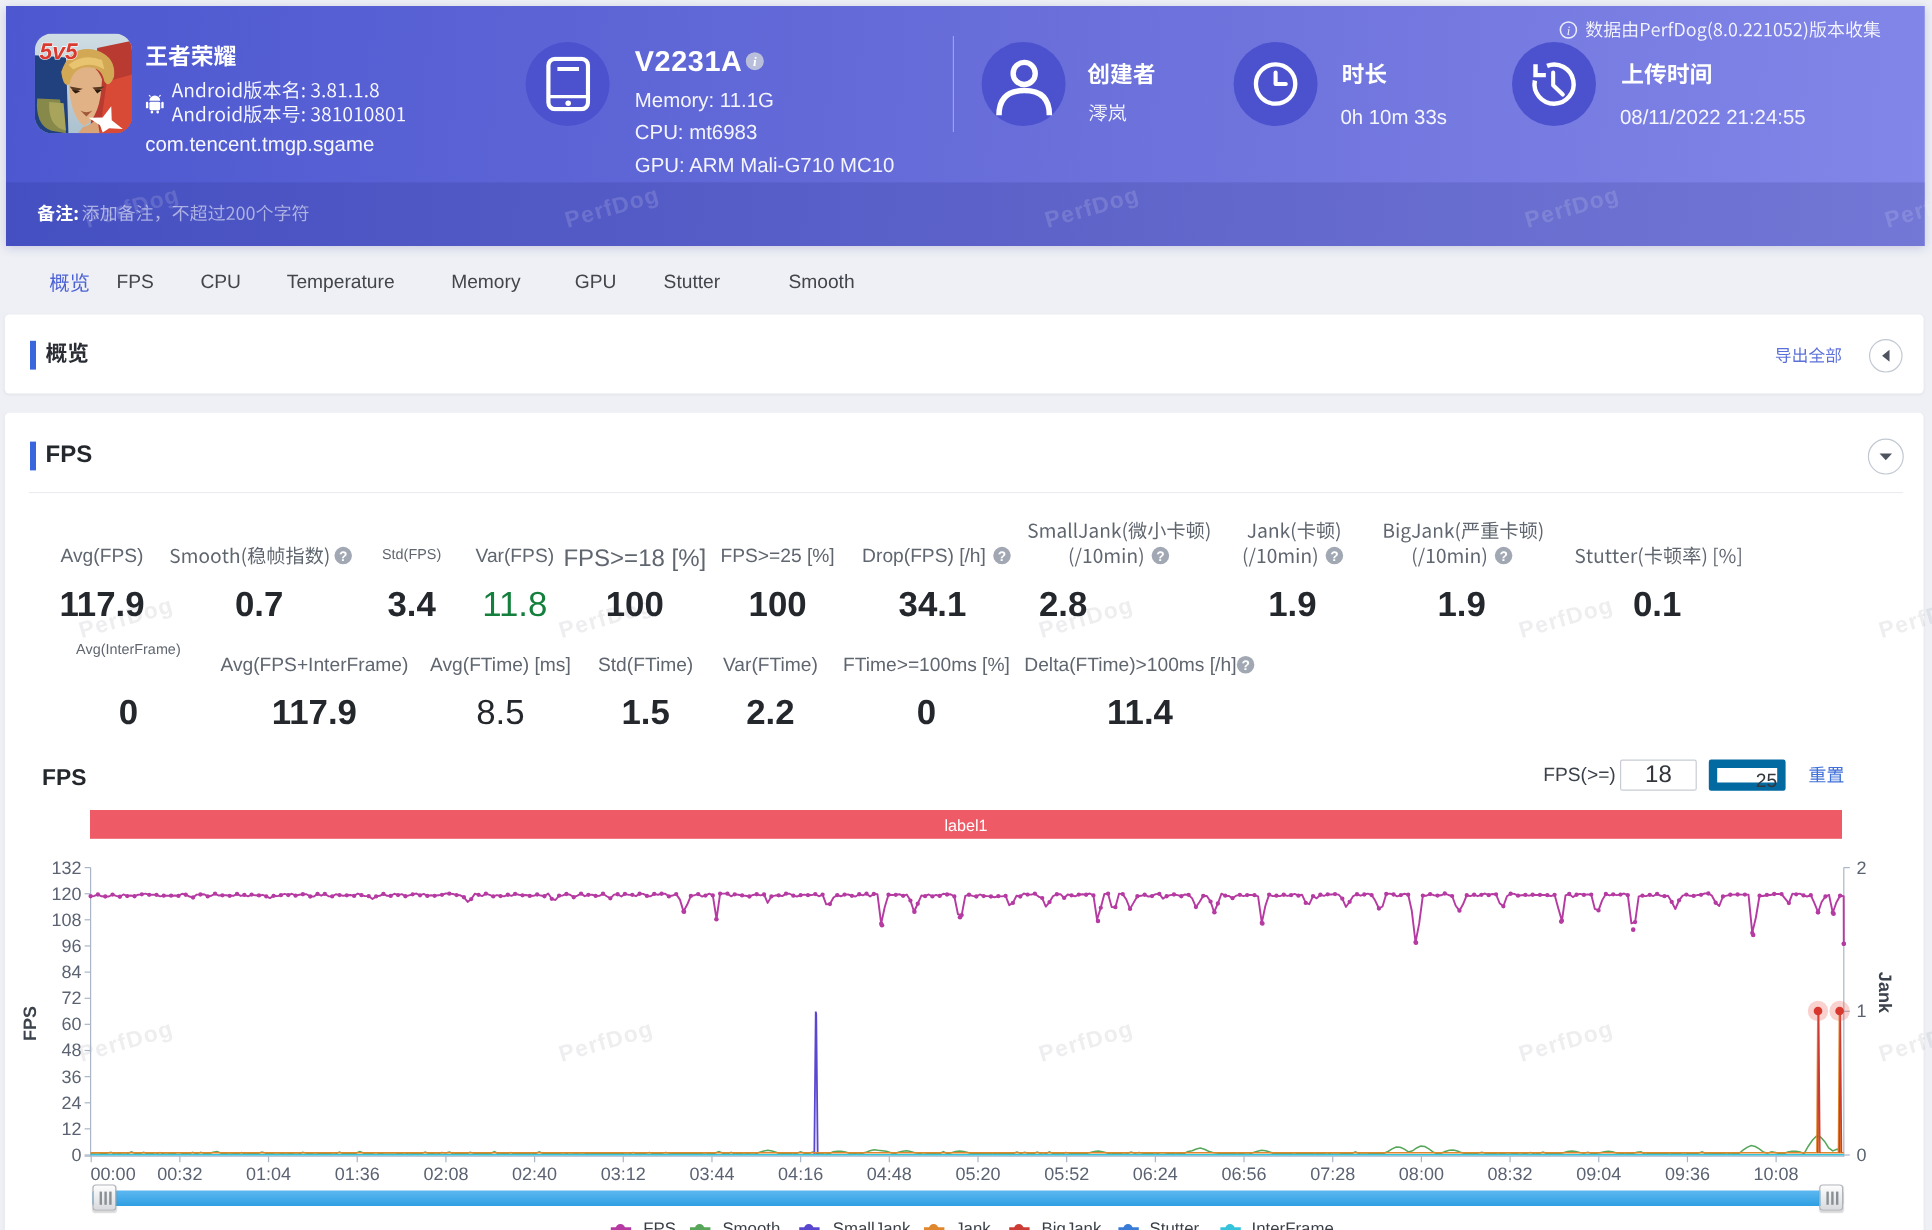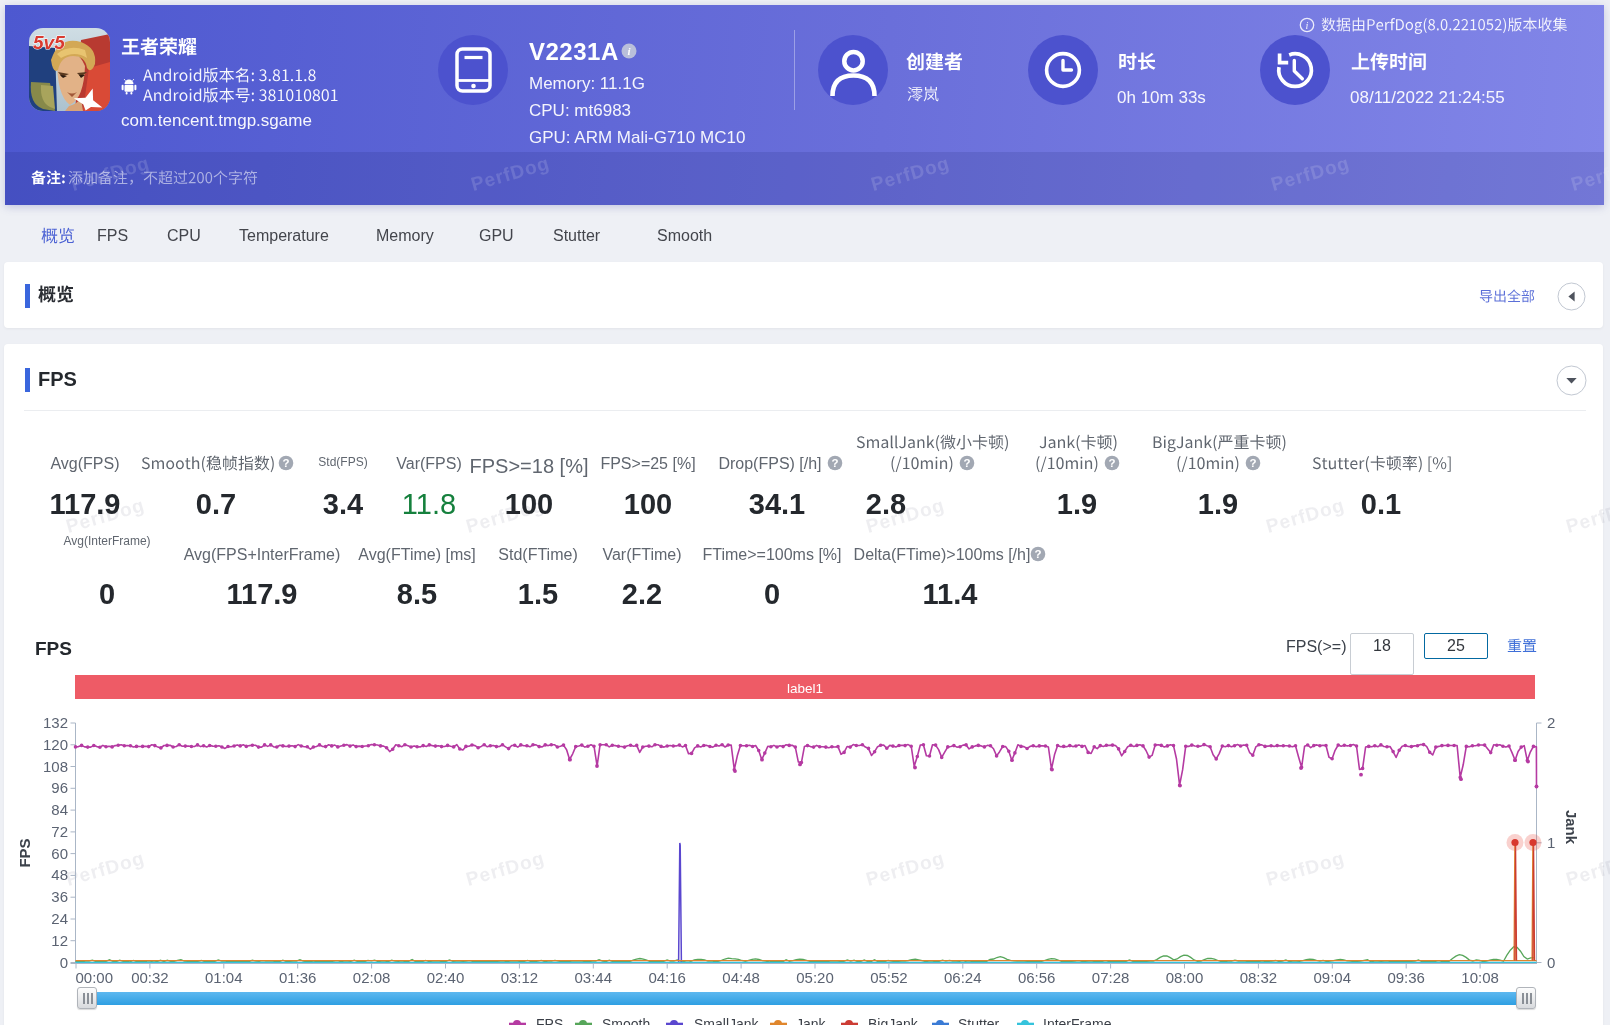--- a/index.html
+++ b/index.html
@@ -227,37 +227,37 @@
 <div class="abs" style="left:1218px;top:488px;font-size:29px;font-weight:bold;color:#24282d;transform:translateX(-50%)">1.9</div>
 <svg style="position:absolute;left:1310.8px;top:455.0px;" width="142" height="24">
     <path transform="translate(1,14.1)" fill="#60666f" d="M4.9 0.2C7.3 0.2 8.8 -1.3 8.8 -3.1C8.8 -4.9 7.8 -5.7 6.4 -6.3L4.8 -7C3.9 -7.4 2.8 -7.8 2.8 -8.9C2.8 -10 3.7 -10.6 5 -10.6C6.1 -10.6 7 -10.2 7.7 -9.6L8.4 -10.5C7.6 -11.3 6.4 -11.9 5 -11.9C2.9 -11.9 1.3 -10.6 1.3 -8.8C1.3 -7.1 2.6 -6.3 3.7 -5.8L5.4 -5.1C6.5 -4.6 7.3 -4.2 7.3 -3C7.3 -1.9 6.4 -1.1 4.9 -1.1C3.7 -1.1 2.5 -1.7 1.6 -2.5L0.8 -1.5C1.8 -0.5 3.2 0.2 4.9 0.2Z M13.7 0.2C14.3 0.2 14.8 0 15.3 -0.1L15.1 -1.2C14.8 -1.1 14.4 -1 14.1 -1C13.1 -1 12.7 -1.6 12.7 -2.6V-7.5H15.1V-8.7H12.7V-11.1H11.5L11.3 -8.7L10 -8.6V-7.5H11.3V-2.7C11.3 -0.9 11.9 0.2 13.7 0.2Z M19.6 0.2C20.8 0.2 21.6 -0.4 22.4 -1.4H22.5L22.6 0H23.8V-8.7H22.4V-2.5C21.5 -1.5 20.9 -1.1 20 -1.1C18.9 -1.1 18.4 -1.7 18.4 -3.4V-8.7H16.9V-3.2C16.9 -1 17.7 0.2 19.6 0.2Z M29.5 0.2C30 0.2 30.6 0 31.1 -0.1L30.8 -1.2C30.5 -1.1 30.1 -1 29.8 -1C28.8 -1 28.5 -1.6 28.5 -2.6V-7.5H30.8V-8.7H28.5V-11.1H27.2L27.1 -8.7L25.7 -8.6V-7.5H27V-2.7C27 -0.9 27.6 0.2 29.5 0.2Z M35.5 0.2C36 0.2 36.6 0 37.1 -0.1L36.8 -1.2C36.5 -1.1 36.2 -1 35.8 -1C34.8 -1 34.5 -1.6 34.5 -2.6V-7.5H36.9V-8.7H34.5V-11.1H33.3L33.1 -8.7L31.7 -8.6V-7.5H33V-2.7C33 -0.9 33.7 0.2 35.5 0.2Z M42.3 0.2C43.5 0.2 44.4 -0.2 45.2 -0.7L44.7 -1.6C44 -1.2 43.3 -1 42.5 -1C40.8 -1 39.7 -2.1 39.6 -4H45.5C45.5 -4.2 45.5 -4.5 45.5 -4.8C45.5 -7.3 44.3 -8.9 42.1 -8.9C40.1 -8.9 38.2 -7.2 38.2 -4.3C38.2 -1.5 40 0.2 42.3 0.2ZM39.6 -5C39.8 -6.8 40.9 -7.7 42.1 -7.7C43.5 -7.7 44.3 -6.8 44.3 -5Z M47.7 0H49.2V-5.6C49.7 -7.1 50.6 -7.6 51.3 -7.6C51.7 -7.6 51.9 -7.6 52.2 -7.5L52.4 -8.7C52.2 -8.9 51.9 -8.9 51.5 -8.9C50.6 -8.9 49.7 -8.2 49.1 -7.1H49L48.9 -8.7H47.7Z M56.2 3.1 57.1 2.7C55.8 0.5 55.1 -2.3 55.1 -5C55.1 -7.7 55.8 -10.4 57.1 -12.7L56.2 -13.1C54.8 -10.7 53.9 -8.1 53.9 -5C53.9 -1.8 54.8 0.8 56.2 3.1Z M66.4 -3.7C68.1 -3 70.4 -2 71.6 -1.3L72.3 -2.4C71.1 -3 68.7 -4 67 -4.6ZM64.8 -13.4V-7.6H58.7V-6.4H64.9V1.3H66.1V-6.4H73V-7.6H66.1V-10H71.4V-11.2H66.1V-13.4Z M84.8 -8C84.8 -3.1 84.5 -0.8 80.7 0.4C80.9 0.6 81.2 1 81.3 1.3C85.4 -0.1 85.8 -2.7 85.9 -8ZM85.4 -1.4C86.5 -0.6 87.9 0.5 88.5 1.3L89.2 0.4C88.5 -0.3 87.1 -1.4 86.1 -2.2ZM77.4 0.8C77.7 0.5 78.1 0.3 81.3 -1.3C81.3 -1.5 81.2 -2 81.2 -2.3L78.5 -1.1V-3.9H81V-9.2H80V-4.9H78.5V-10.4H81.2V-11.5H78.5V-13.4H77.4V-11.5H74.6V-10.4H77.4V-4.9H75.9V-9.2H75V-3.9H77.4V-1.4C77.4 -0.7 77.1 -0.4 76.8 -0.2C77 0 77.3 0.5 77.4 0.8ZM82.2 -9.9V-2.5H83.3V-8.9H87.4V-2.6H88.4V-9.9H85.3C85.5 -10.4 85.7 -11 86 -11.6H89V-12.6H81.6V-11.6H84.8C84.6 -11 84.4 -10.4 84.2 -9.9Z M103.1 -10.3C102.5 -9.6 101.5 -8.8 100.8 -8.2L101.7 -7.6C102.4 -8.2 103.4 -8.9 104.1 -9.7ZM90.7 -5.4 91.3 -4.4C92.4 -4.9 93.7 -5.6 94.9 -6.3L94.7 -7.2C93.2 -6.5 91.7 -5.8 90.7 -5.4ZM91.2 -9.6C92 -9 93.1 -8.2 93.6 -7.7L94.5 -8.4C93.9 -9 92.9 -9.7 92 -10.2ZM100.7 -6.5C101.8 -5.9 103.1 -4.9 103.8 -4.3L104.7 -5C104 -5.6 102.6 -6.6 101.5 -7.2ZM90.6 -3.2V-2.1H97.2V1.3H98.5V-2.1H105V-3.2H98.5V-4.5H97.2V-3.2ZM96.8 -13.2C97 -12.9 97.3 -12.4 97.5 -12H91V-10.9H96.8C96.4 -10.1 95.8 -9.5 95.6 -9.3C95.4 -9 95.1 -8.8 94.9 -8.8C95 -8.5 95.2 -8 95.2 -7.7C95.5 -7.8 95.8 -7.9 97.7 -8C96.9 -7.3 96.2 -6.6 95.9 -6.4C95.3 -5.9 94.9 -5.6 94.6 -5.6C94.7 -5.3 94.9 -4.8 94.9 -4.5C95.2 -4.7 95.8 -4.8 100 -5.2C100.2 -4.9 100.4 -4.6 100.4 -4.3L101.4 -4.8C101.1 -5.5 100.3 -6.6 99.5 -7.5L98.6 -7.1C98.9 -6.8 99.2 -6.4 99.4 -6.1L96.6 -5.8C98 -6.9 99.4 -8.4 100.7 -9.8L99.7 -10.4C99.4 -10 99 -9.5 98.6 -9.1L96.6 -9C97.1 -9.5 97.6 -10.2 98.1 -10.9H104.9V-12H98.9C98.7 -12.5 98.3 -13.1 98 -13.6Z M107.4 3.1C108.9 0.8 109.8 -1.8 109.8 -5C109.8 -8.1 108.9 -10.7 107.4 -13.1L106.5 -12.7C107.9 -10.4 108.6 -7.7 108.6 -5C108.6 -2.3 107.9 0.5 106.5 2.7Z M116.5 2.7H119.7V1.9H117.6V-11.8H119.7V-12.7H116.5Z M123.5 -4.5C125.1 -4.5 126.2 -5.9 126.2 -8.3C126.2 -10.6 125.1 -11.9 123.5 -11.9C121.9 -11.9 120.8 -10.6 120.8 -8.3C120.8 -5.9 121.9 -4.5 123.5 -4.5ZM123.5 -5.4C122.6 -5.4 122 -6.4 122 -8.3C122 -10.1 122.6 -11 123.5 -11C124.4 -11 125.1 -10.1 125.1 -8.3C125.1 -6.4 124.4 -5.4 123.5 -5.4ZM123.8 0.2H124.8L131.3 -11.9H130.3ZM131.7 0.2C133.3 0.2 134.3 -1.1 134.3 -3.5C134.3 -5.9 133.3 -7.2 131.7 -7.2C130.1 -7.2 129 -5.9 129 -3.5C129 -1.1 130.1 0.2 131.7 0.2ZM131.7 -0.7C130.8 -0.7 130.1 -1.6 130.1 -3.5C130.1 -5.4 130.8 -6.3 131.7 -6.3C132.6 -6.3 133.2 -5.4 133.2 -3.5C133.2 -1.6 132.6 -0.7 131.7 -0.7Z M135.5 2.7H138.7V-12.7H135.5V-11.8H137.6V1.9H135.5Z"></path>
   </svg>
 <div class="abs" style="left:1381px;top:488px;font-size:29px;font-weight:bold;color:#24282d;transform:translateX(-50%)">0.1</div>
 <div class="abs" style="left:107px;top:534px;font-size:12px;color:#60666f;transform:translateX(-50%);white-space:nowrap">Avg(InterFrame)</div>
 <div class="abs" style="left:107px;top:578px;font-size:29px;font-weight:bold;color:#24282d;transform:translateX(-50%)">0</div>
 <div class="abs" style="left:262px;top:546px;font-size:16px;color:#60666f;transform:translateX(-50%);white-space:nowrap">Avg(FPS+InterFrame)</div>
 <div class="abs" style="left:262px;top:578px;font-size:29px;font-weight:bold;color:#24282d;transform:translateX(-50%)">117.9</div>
 <div class="abs" style="left:417px;top:546px;font-size:16px;color:#60666f;transform:translateX(-50%);white-space:nowrap">Avg(FTime) [ms]</div>
-<div class="abs" style="left:417px;top:578px;font-size:29px;font-weight:bold;color:#24282d;transform:translateX(-50%)">8.5</div>
+<div class="abs" style="left:417px;top:578px;font-size:29px;font-weight:normal;color:#24282d;transform:translateX(-50%)">8.5</div>
 <div class="abs" style="left:538px;top:546px;font-size:16px;color:#60666f;transform:translateX(-50%);white-space:nowrap">Std(FTime)</div>
 <div class="abs" style="left:538px;top:578px;font-size:29px;font-weight:bold;color:#24282d;transform:translateX(-50%)">1.5</div>
 <div class="abs" style="left:642px;top:546px;font-size:16px;color:#60666f;transform:translateX(-50%);white-space:nowrap">Var(FTime)</div>
 <div class="abs" style="left:642px;top:578px;font-size:29px;font-weight:bold;color:#24282d;transform:translateX(-50%)">2.2</div>
 <div class="abs" style="left:772px;top:546px;font-size:16px;color:#60666f;transform:translateX(-50%);white-space:nowrap">FTime&gt;=100ms [%]</div>
 <div class="abs" style="left:772px;top:578px;font-size:29px;font-weight:bold;color:#24282d;transform:translateX(-50%)">0</div>
 <div class="abs" style="left:942px;top:546px;font-size:16px;color:#60666f;transform:translateX(-50%);white-space:nowrap">Delta(FTime)&gt;100ms [/h]</div>
 <svg style="position:absolute;left:1030px;top:546px" width="16" height="16">
 <circle cx="8" cy="8" r="7.3" fill="#a2a8b3"></circle>
 <text x="8" y="12.2" font-size="11.5" font-weight="bold" text-anchor="middle" fill="#fff" font-family="Liberation Sans">?</text>
   </svg>
 <div class="abs" style="left:950px;top:578px;font-size:29px;font-weight:bold;color:#24282d;transform:translateX(-50%)">11.4</div>
 <div class="abs" style="left:35px;top:638px;font-size:19px;font-weight:bold;color:#24282d">FPS</div>
 <div class="abs" style="left:1286px;top:638px;font-size:16px;color:#3c424b">FPS(&gt;=)</div>
-<div class="abs" style="left:1350px;top:633px;width:64px;height:42px;border:1px solid #c8cdd3;border-radius:2px;font-size:16px;color:#33373d;text-align:center;line-height:24px">18</div>
-<div class="abs" style="left:1424px;top:633px;width:64px;height:26px;border:1px solid #0369a1;border-radius:2px;font-size:16px;color:#33373d;text-align:center;line-height:24px">25</div>
+<div class="abs" style="left:1350px;top:633px;width:64px;height:26px;border:1px solid #c8cdd3;border-radius:2px;font-size:20px;color:#33373d;text-align:center;line-height:24px">18</div>
+<div class="abs" style="left:1424px;top:633px;width:64px;height:26px;border:7px solid #0369a1;border-radius:2px;font-size:16px;color:#33373d;text-align:right;line-height:24px">25</div>
 <svg style="position:absolute;left:1506.0px;top:638.0px;" width="32" height="23">
     <path transform="translate(1,13.2)" fill="#3f6fd8" d="M2.4 -8.1V-3.4H6.9V-2.4H1.9V-1.5H6.9V-0.2H0.8V0.7H14.2V-0.2H8V-1.5H13.3V-2.4H8V-3.4H12.7V-8.1H8V-9H14.2V-9.9H8V-11.1C9.8 -11.2 11.4 -11.4 12.7 -11.6L12.1 -12.5C9.7 -12.1 5.5 -11.8 2 -11.7C2.1 -11.5 2.2 -11.1 2.2 -10.8C3.7 -10.9 5.3 -10.9 6.9 -11V-9.9H0.9V-9H6.9V-8.1ZM3.5 -5.4H6.9V-4.3H3.5ZM8 -5.4H11.6V-4.3H8ZM3.5 -7.3H6.9V-6.2H3.5ZM8 -7.3H11.6V-6.2H8Z M24.8 -11.2H27.3V-9.9H24.8ZM21.3 -11.2H23.7V-9.9H21.3ZM17.8 -11.2H20.2V-9.9H17.8ZM17.9 -6.4V-0.1H15.9V0.8H29.2V-0.1H27.1V-6.4H22.4L22.6 -7.3H28.8V-8.2H22.8L23 -9H28.4V-12H16.8V-9H21.8L21.7 -8.2H16V-7.3H21.5L21.4 -6.4ZM18.9 -0.1V-1H26V-0.1ZM18.9 -4.1H26V-3.3H18.9ZM18.9 -4.8V-5.6H26V-4.8ZM18.9 -2.6H26V-1.7H18.9Z"></path>
   </svg>
 <svg class="abs" style="left:0;top:660px" width="1610" height="365" viewBox="0 0 1610 365">
     <rect x="75" y="15.0" width="1460" height="24" fill="#ee5b66"></rect>
     <text x="805" y="32.5" font-size="13.5" fill="#fff" text-anchor="middle" font-family="Liberation Sans">label1</text>
     <line x1="75.5" y1="63.0" x2="75.5" y2="304.0" stroke="#aab6c6" stroke-width="1"></line>
     <line x1="1536.5" y1="63.0" x2="1536.5" y2="304.0" stroke="#aab6c6" stroke-width="1"></line>
     <line x1="70.5" y1="303.5" x2="1536.5" y2="303.5" stroke="#aab6c6" stroke-width="1"></line>
     <text x="68" y="307.5" font-size="15" fill="#5b6372" text-anchor="end" font-family="Liberation Sans">0</text>

